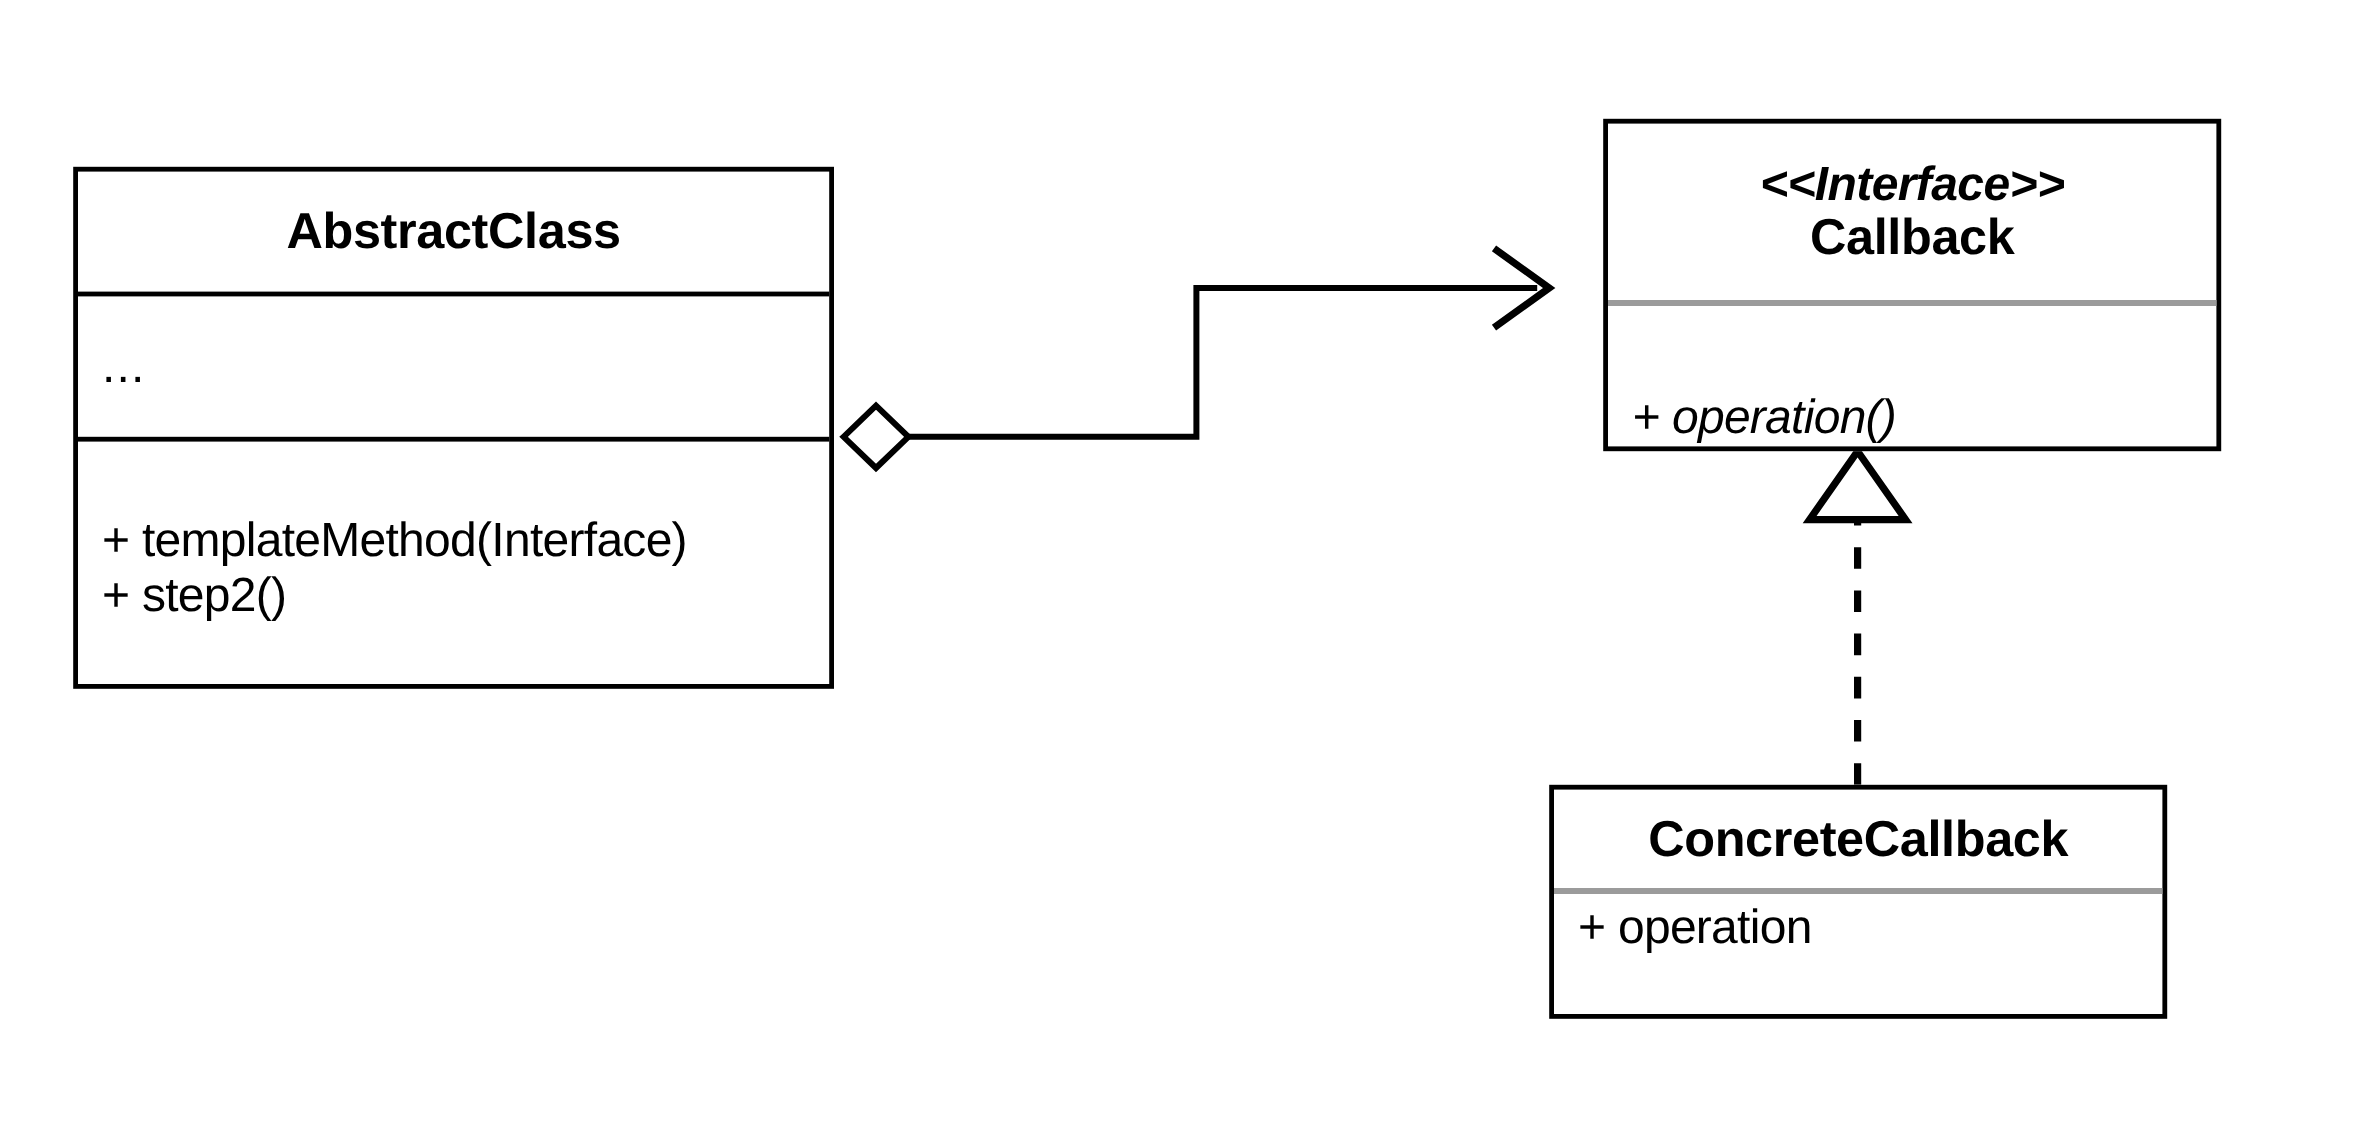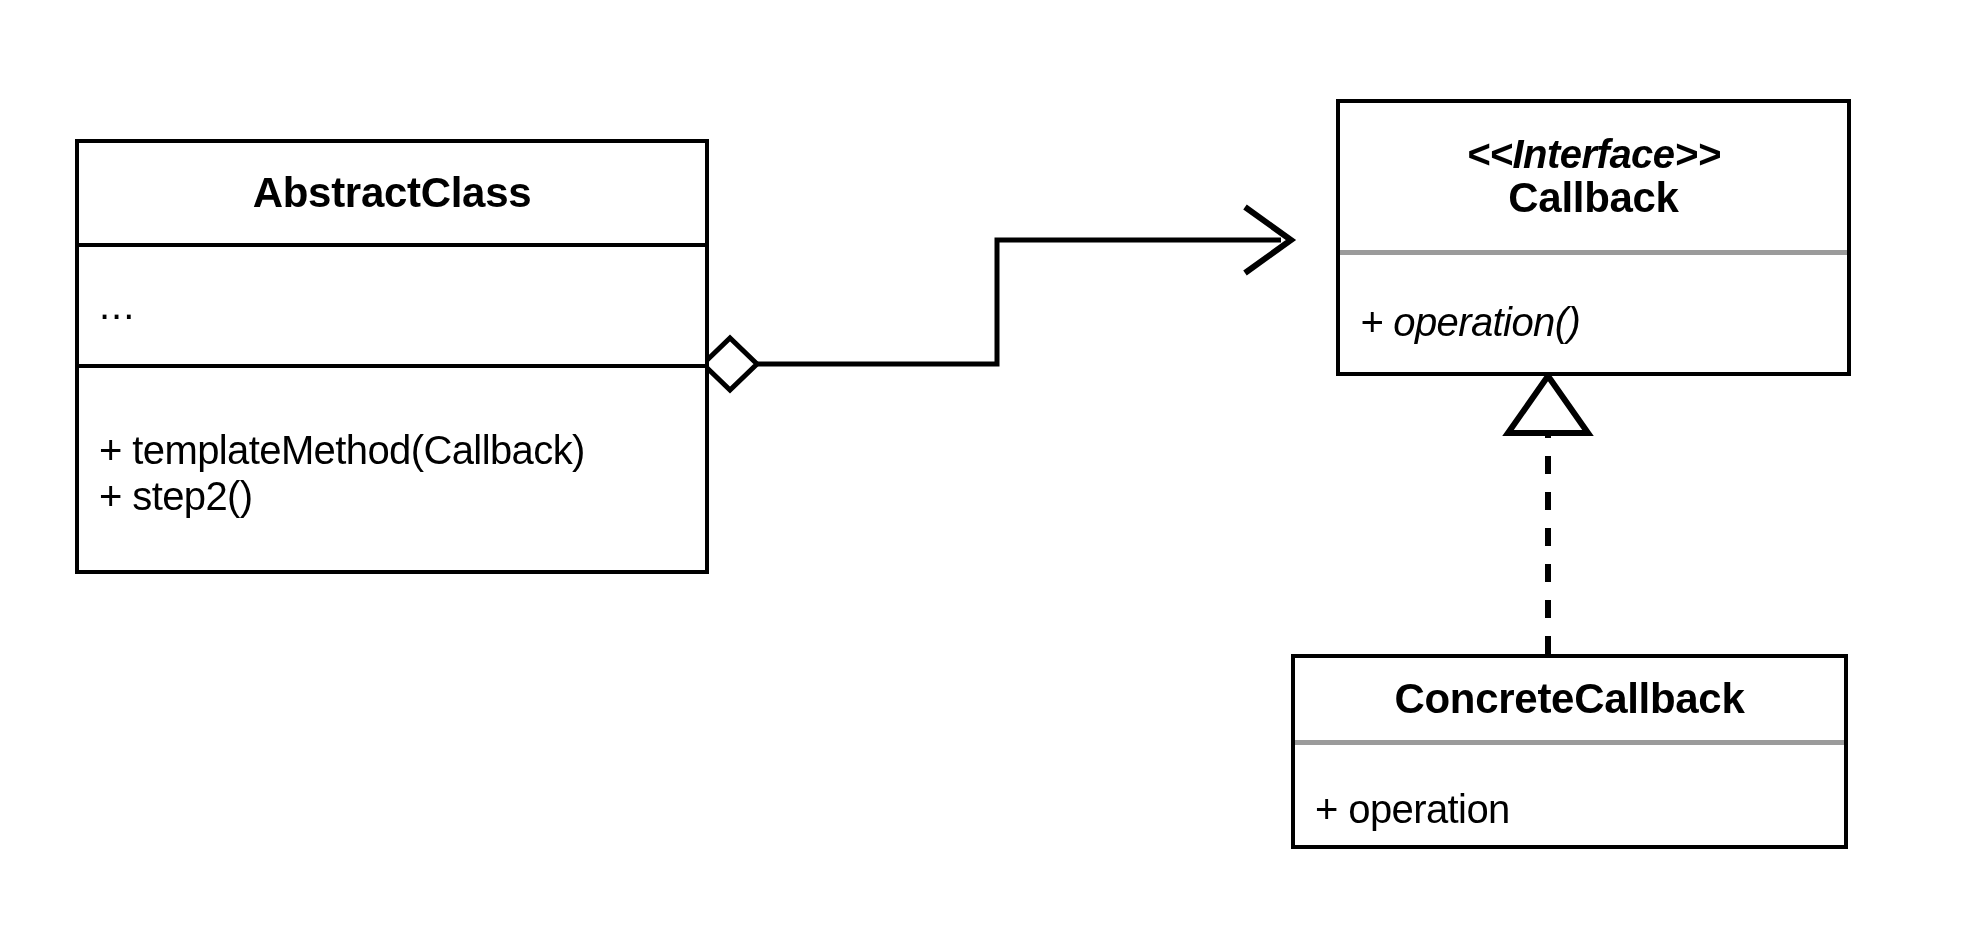--- a/index.html
+++ b/index.html
@@ -108,49 +108,49 @@
 
       <path d="M 1245 207 L 1291 240 L 1245 273" fill="none" stroke="#000000" stroke-width="6" stroke-linecap="butt" stroke-linejoin="miter"></path>
     </g>
 
     <g>
       <line x1="1548" y1="654" x2="1548" y2="433" stroke="#000000" stroke-width="6" stroke-dasharray="18 18"></line>
       <polygon points="1548,376 1588,433 1508,433" fill="#ffffff" stroke="#000000" stroke-width="6" stroke-linejoin="miter"></polygon>
     </g>
   </svg>
 
-  <div class="uml-class" style="left:75px; top:139px; width:634px; height:435px;">
+  <div class="uml-class" style="left:61px; top:139px; width:634px; height:435px;">
 
     <div class="compartment sep-black title-block" style="height:104px;">
       <div class="class-name">AbstractClass</div>
     </div>
 
     <div class="compartment sep-black members" style="height:121px;">
       <div class="member ellipsis">...</div>
     </div>
 
     <div class="compartment members" style="flex:1 1 auto; padding-top:10px;">
-      <div class="member">+ templateMethod(Callback)</div>
+      <div class="member">+ templateMethod(Interface)</div>
       <div class="member">+ step2()</div>
     </div>
   </div>
 
   <div class="uml-class" style="left:1336px; top:99px; width:515px; height:277px;">
 
     <div class="compartment sep-gray title-block" style="height:152px;">
       <div class="stereotype">&lt;&lt;Interface&gt;&gt;</div>
       <div class="class-name">Callback</div>
     </div>
 
-    <div class="compartment members" style="flex:1 1 auto; justify-content:center; padding-top:18px;border-radius:14px;">
+    <div class="compartment members" style="flex:1 1 auto; justify-content:flex-end; padding-top:18px;border-radius:14px;">
       <div class="member italic">+ operation()</div>
     </div>
   </div>
 
-  <div class="uml-class" style="left:1291px; top:654px; width:557px; height:195px;gap:36px;">
+  <div class="uml-class" style="left:1291px; top:654px; width:515px; height:195px;">
 
     <div class="compartment sep-gray title-block" style="height:87px;">
       <div class="class-name">ConcreteCallback</div>
     </div>
 
     <div class="compartment members" style="flex:1 1 auto; justify-content:flex-start; padding-top:6px;">
       <div class="member">+ operation</div>
     </div>
   </div>
 

